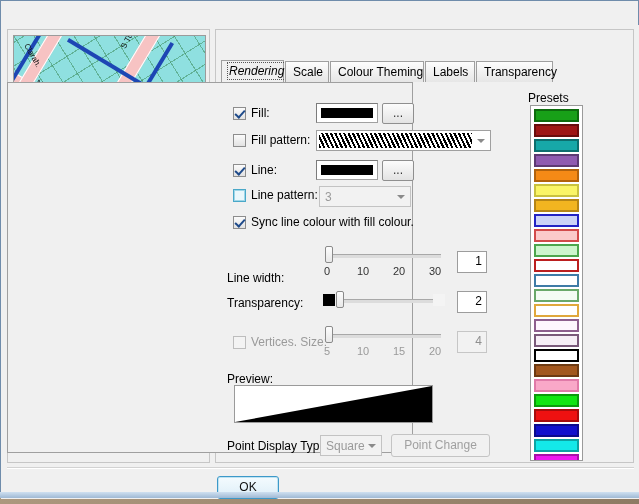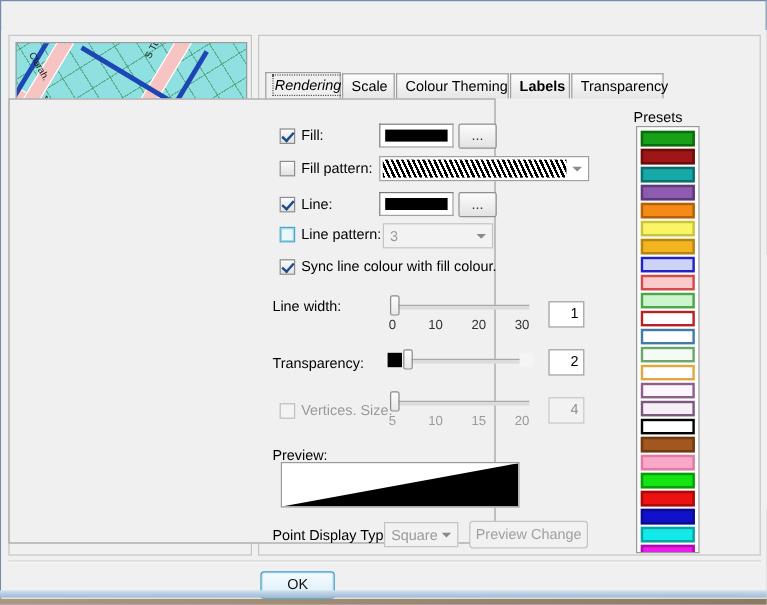--- a/index.html
+++ b/index.html
@@ -187,21 +187,21 @@
       <div class="tabstrip">
         <div class="tab active" style="left:214px;width:63px;">
           <span class="tlbl">Rendering</span>
         </div>
         <div class="tab" style="left:278px;width:44px;">
           <span class="tlbl">Scale</span>
         </div>
         <div class="tab" style="left:323px;width:94px;">
           <span class="tlbl">Colour Theming</span>
         </div>
-        <div class="tab" style="left:418px;width:50px;font-weight:bold;">
+        <div class="tab" style="left:418px;width:50px;">
           <span class="tlbl">Labels</span>
         </div>
         <div class="tab" style="left:469px;width:77px;">
           <span class="tlbl">Transparency</span>
         </div>
       </div>
 
       <div class="tabpage"></div>
 
       <div class="cb checked" style="left:232px;top:82px;"></div>
@@ -232,21 +232,21 @@
       <div class="cb focus" style="left:232px;top:164px;"></div>
       <div class="lbl" style="left:250px;top:163px;">Line pattern:</div>
       <div class="combo dis" style="left:318px;top:161px;width:92px;">
         <div class="ctext">3</div>
         <div class="carrow"></div>
       </div>
 
       <div class="cb checked" style="left:232px;top:191px;"></div>
       <div class="lbl" style="left:250px;top:190px;">Sync line colour with fill colour.</div>
 
-      <div class="lbl" style="left:226px;top:223px;">Line width:</div>
+      <div class="lbl" style="left:226px;top:246px;">Line width:</div>
       <div class="track" style="left:325px;top:229px;width:115px;"></div>
       <div class="thumb" style="left:324px;top:221px;"></div>
       <div class="tick" style="left:316px;top:240px;">0</div>
       <div class="tick" style="left:352px;top:240px;">10</div>
       <div class="tick" style="left:388px;top:240px;">20</div>
       <div class="tick" style="left:424px;top:240px;">30</div>
       <div class="numbox" style="left:456px;top:226px;">1</div>
 
       <div class="lbl" style="left:226px;top:271px;">Transparency:</div>
       <div class="endsq" style="left:322px;top:269px;background:#000;"></div>
@@ -271,21 +271,21 @@
           <polygon points="0,38 199,38 199,0" fill="#000"></polygon>
         </svg>
       </div>
 
       <div class="lbl" style="left:226px;top:414px;">Point Display Typ</div>
       <div class="combo dis" style="left:319px;top:410px;width:62px;">
         <div class="ctext">Square</div>
         <div class="carrow"></div>
       </div>
       <div class="btn dis" style="left:390px;top:409px;width:99px;">
-        <span>Preview Change</span>
+        <span>Point Change</span>
       </div>
 
       <div class="presets-title">Presets</div>
       <div class="presets-list" id="presets-list">
           <div class="preset" style="background: rgb(24, 160, 24); border: 2px solid rgb(13, 107, 13);"></div>
           <div class="preset" style="background: rgb(158, 22, 22); border: 2px solid rgb(106, 13, 13);"></div>
           <div class="preset" style="background: rgb(23, 168, 168); border: 2px solid rgb(13, 110, 110);"></div>
           <div class="preset" style="background: rgb(143, 91, 176); border: 2px solid rgb(93, 58, 115);"></div>
           <div class="preset" style="background: rgb(245, 138, 22); border: 2px solid rgb(177, 98, 13);"></div>
           <div class="preset" style="background: rgb(250, 245, 102); border: 2px solid rgb(201, 194, 63);"></div>

